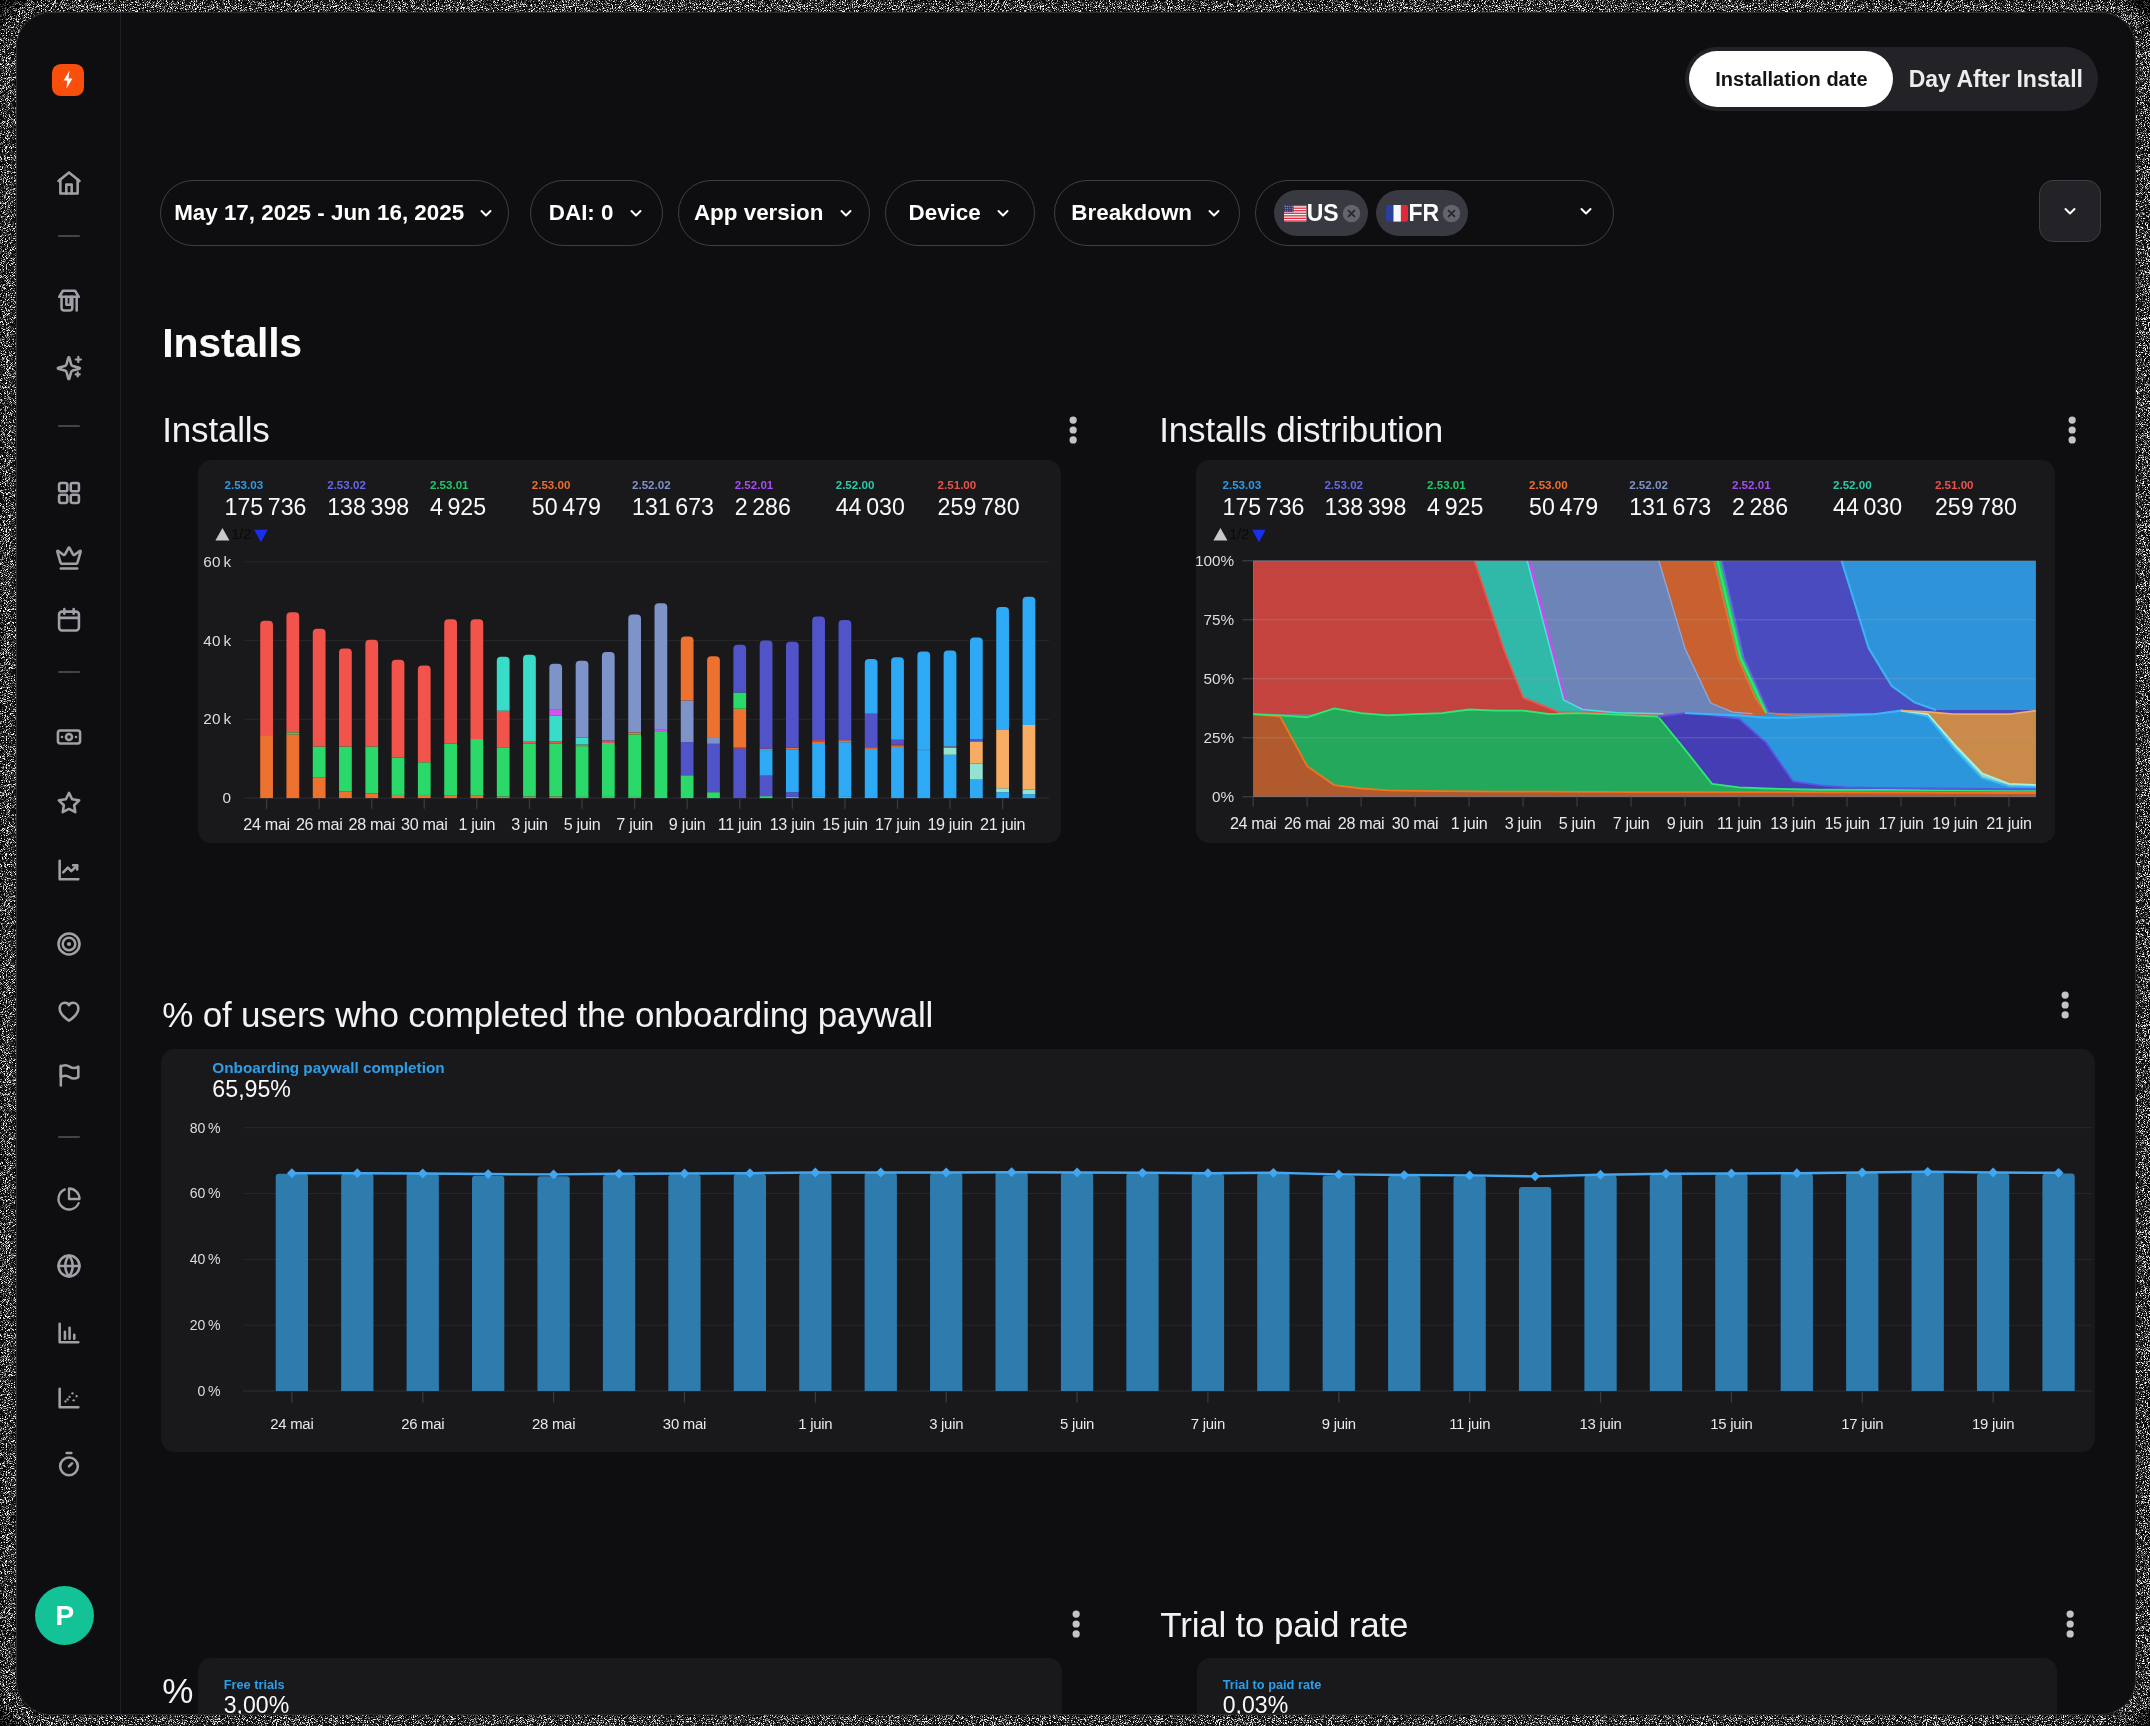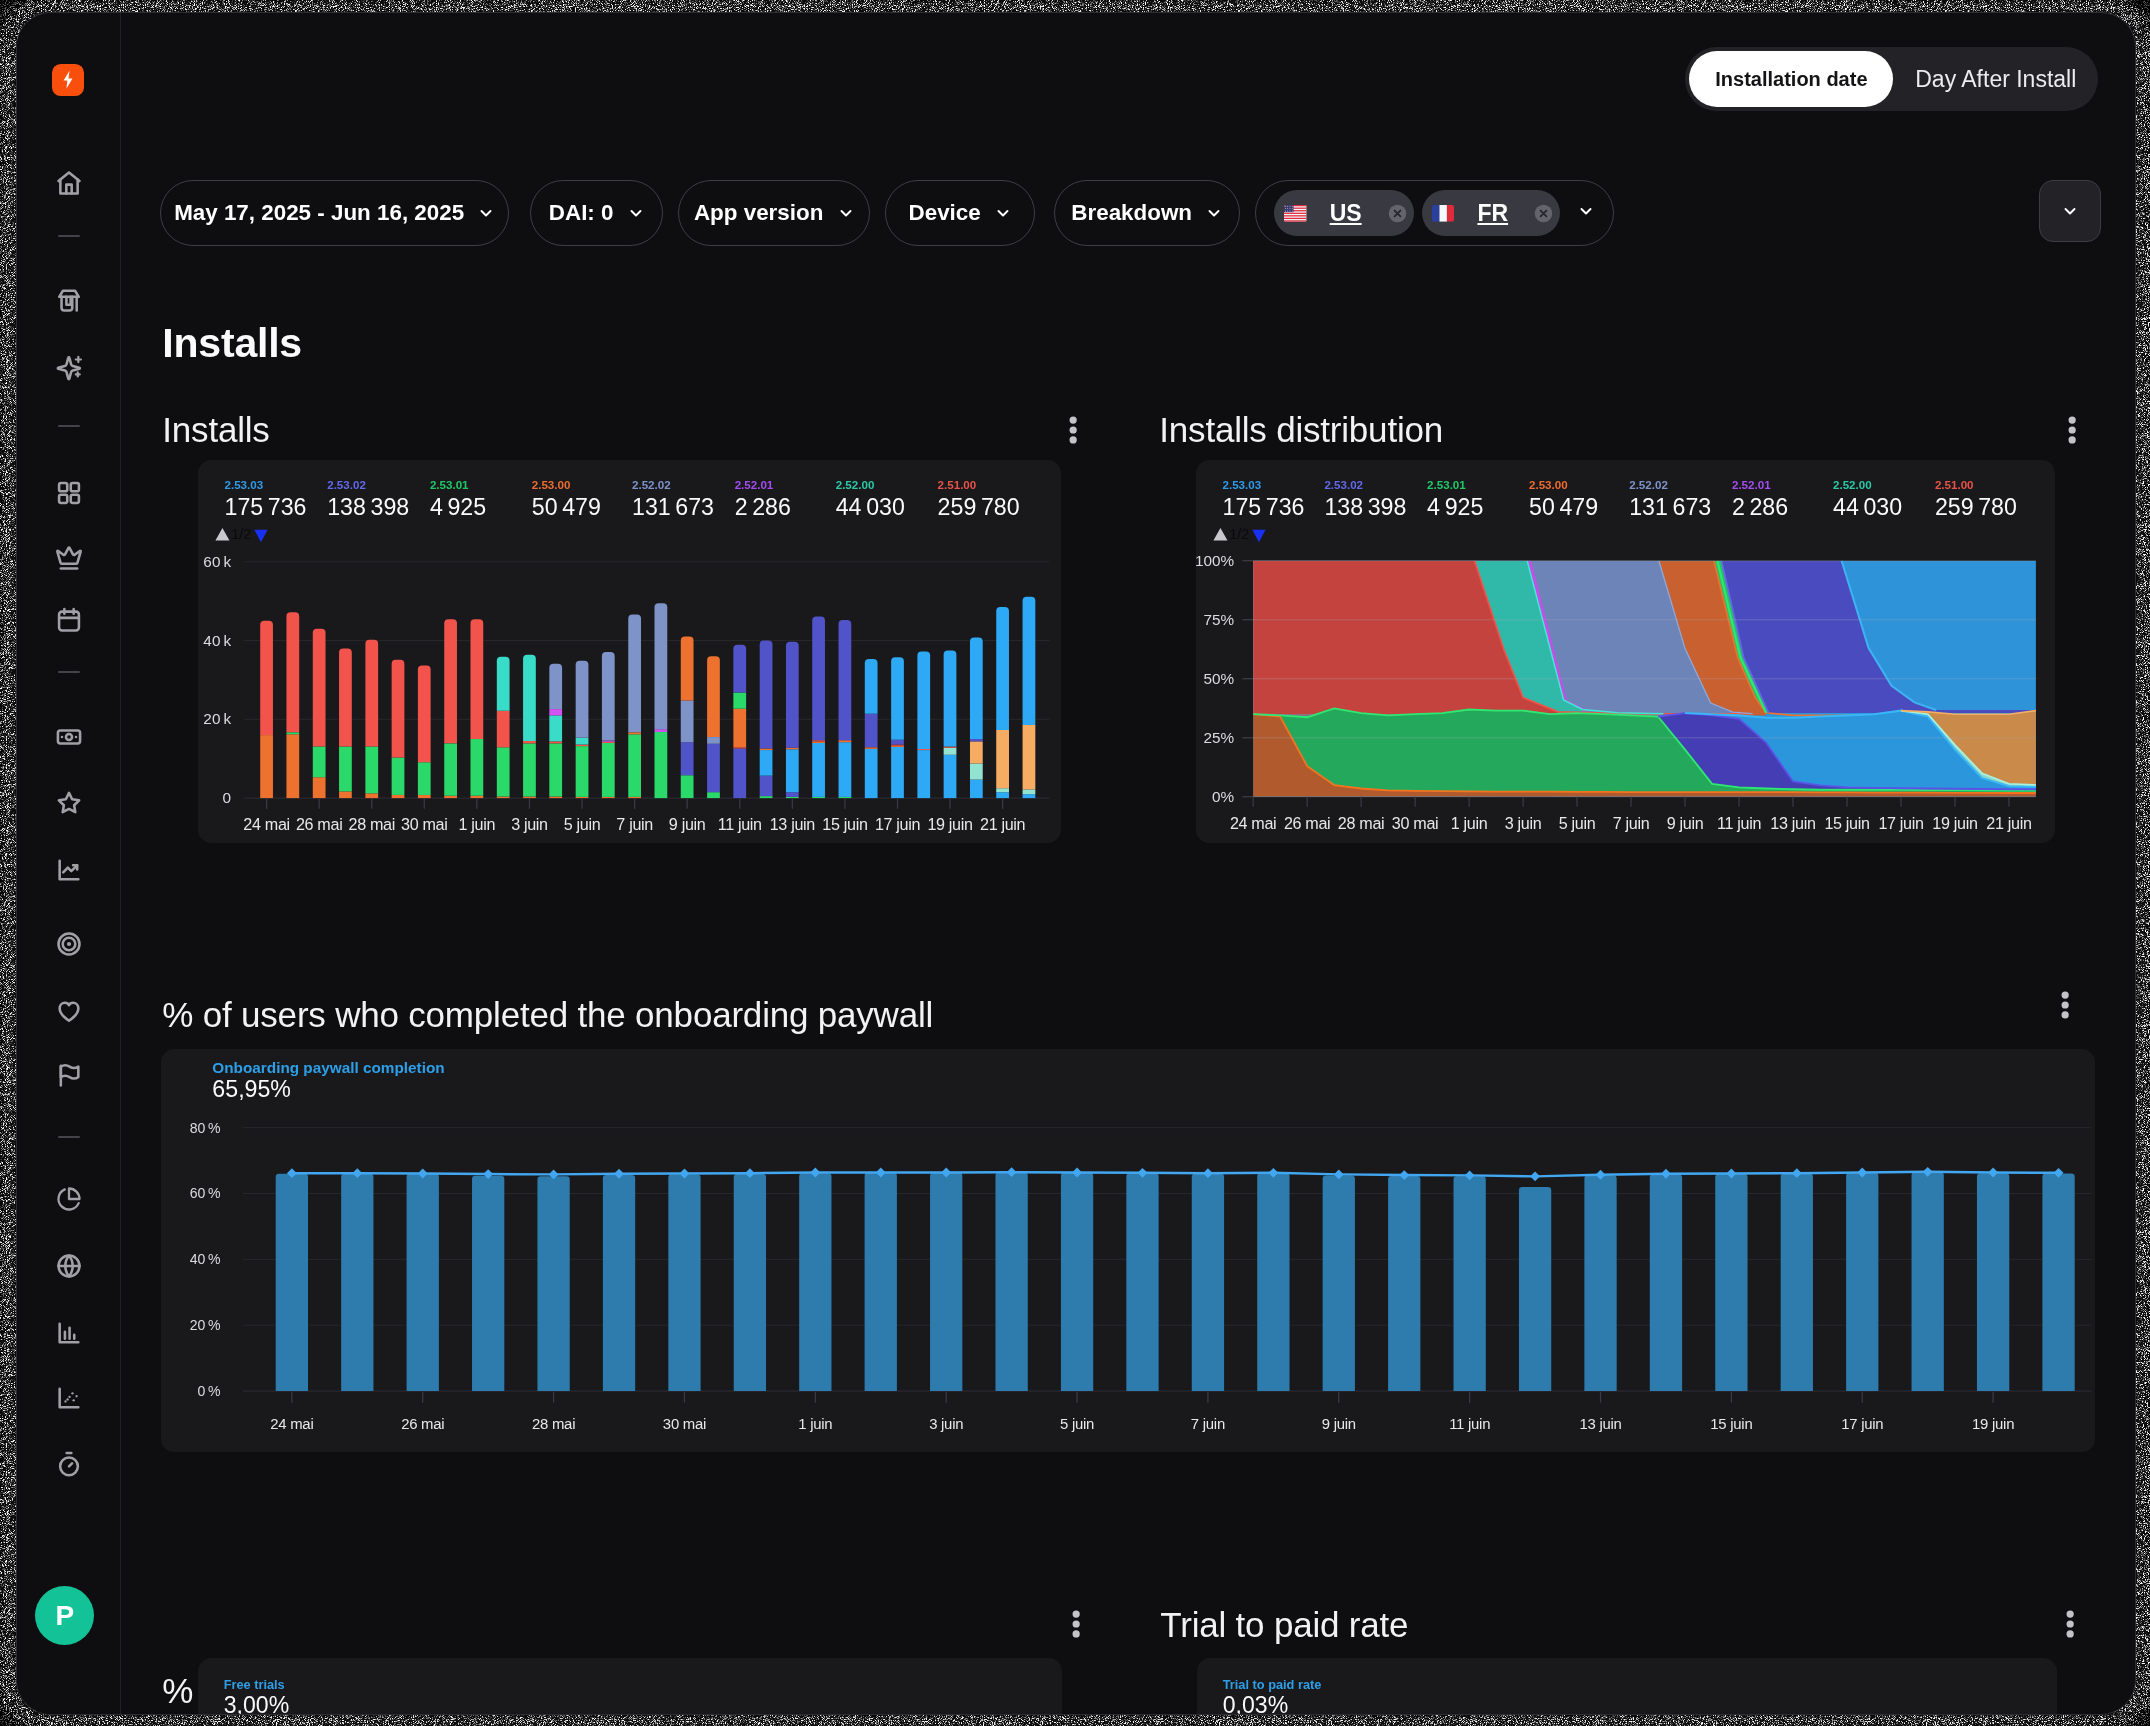--- a/index.html
+++ b/index.html
@@ -14,25 +14,25 @@
   font-size:28px; font-weight:600; display:flex; align-items:center; justify-content:center; }
 h1 { position:absolute; left:163px; top:52px; font-size:50px; font-weight:700; color:#FAFAFA; letter-spacing:-0.4px; }
 .h2 { position:absolute; font-size:41px; font-weight:700; color:#FAFAFA; letter-spacing:-0.2px; }
 .ct { position:absolute; font-size:35px; font-weight:400; color:#F2F2F4; letter-spacing:-0.2px; }
 .seg { position:absolute; left:1686px; top:48px; width:413px; height:64px; border-radius:32px;
   background:#232327; display:flex; align-items:center; }
 .seg .on { position:absolute; left:4.1px; top:4.1px; width:204px; height:56px; border-radius:28px;
   background:#FFFFFF; color:#141416; font-size:20px; font-weight:700;
   display:flex; align-items:center; justify-content:center; }
 .seg .off { position:absolute; left:208px; top:0; width:205px; height:64px;
-  color:#ECECEE; font-size:23px; font-weight:400; display:flex; align-items:center; justify-content:center; }
+  color:#ECECEE; font-size:23px; font-weight:700; display:flex; align-items:center; justify-content:center; }
 .pill { height:66px; border:1.7px solid #3E3F45; border-radius:33px; color:#FFF; white-space:nowrap;
   font-size:22.4px; font-weight:600; display:flex; align-items:center; justify-content:center; gap:13.3px; }
 .chip { height:46px; border-radius:23px; background:#393A41; display:flex; align-items:center;
-  gap:23px; padding:0 4.1px 0 10px; font-size:23px; font-weight:600; color:#fff;text-decoration:underline; }
+  gap:0; padding:0 4.1px 0 10px; font-size:23px; font-weight:600; color:#fff; }
 .chevbtn { left:2040px; top:181px; width:62px; height:62px; border-radius:14px; background:#232327;
   border:1.7px solid #3C3D43; display:flex; align-items:center; justify-content:center; }
 .panel { position:absolute; background:#19191C; border-radius:13.3px; }
 .ll { font-size:14px; font-weight:600; }
 .fl { font-size:18.5px; font-weight:600; }
 .fl2 { font-size:15.5px; font-weight:600; }
 .lv { font-size:28px; font-weight:500; fill:#FAFAFA; }
 .fv { font-size:28px; font-weight:400; fill:#FAFAFA; }
 .pg { font-size:17.5px; fill:#0A0A0D; }
 .yl { font-size:18.5px; fill:#DCDCE0; }

